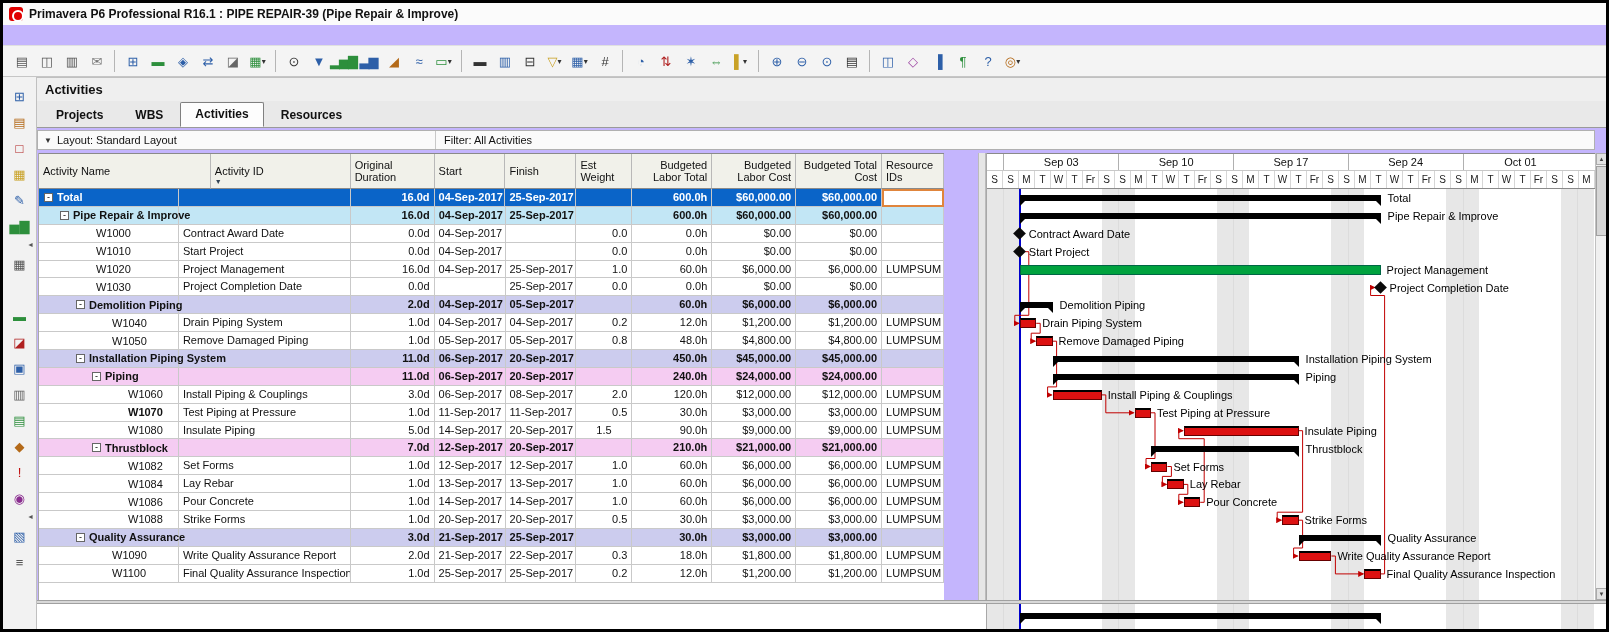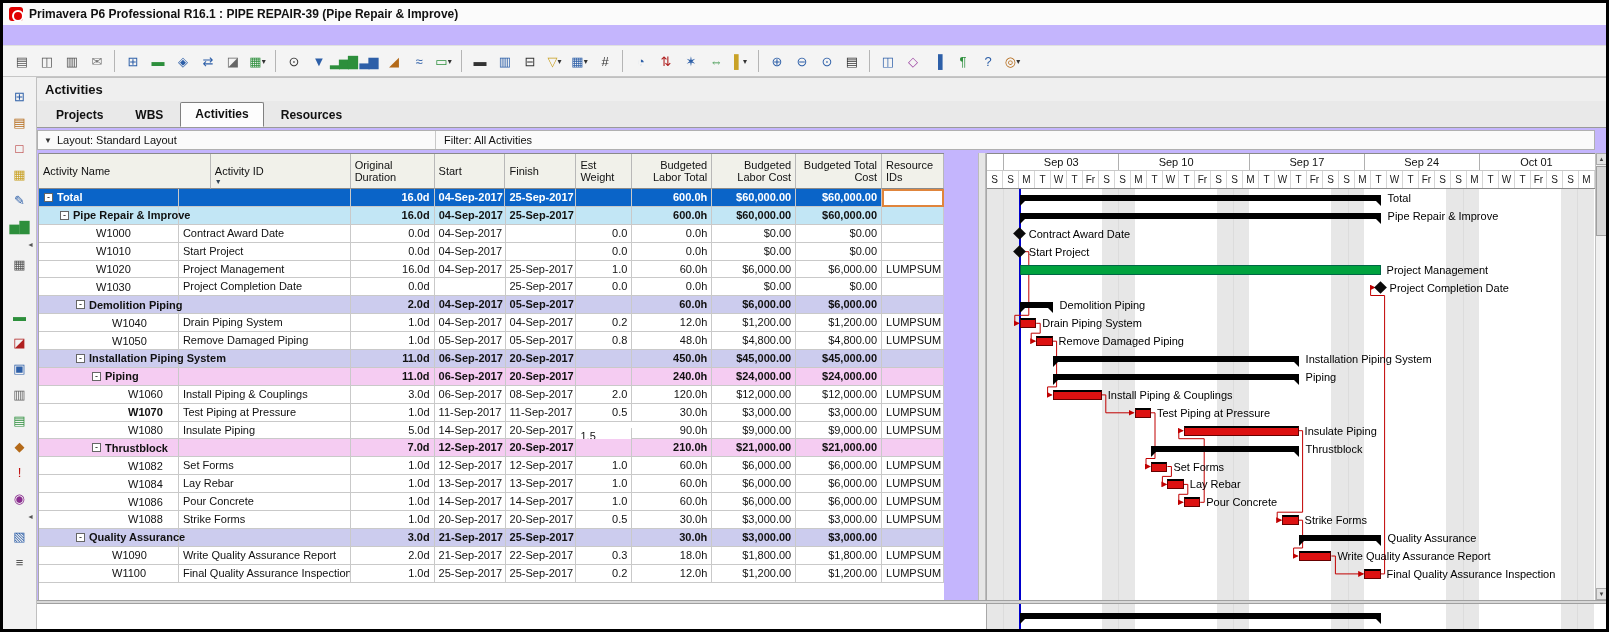--- a/index.html
+++ b/index.html
@@ -532,21 +532,21 @@
           <div class="td" style="width: 62px; text-align: left;">LUMPSUM</div>
         </div>
         <div class="tr bg-white">
           <div class="td c0" style="width: 140px; text-align: left; padding-left: 89px;">
             <span class="row-id">W1080</span>
           </div>
           <div class="td" style="width: 172px; text-align: left;">Insulate Piping</div>
           <div class="td" style="width: 84px; text-align: right;">5.0d</div>
           <div class="td" style="width: 71px; text-align: left;">14-Sep-2017</div>
           <div class="td" style="width: 71px; text-align: left;">20-Sep-2017</div>
-          <div class="td" style="width: 56px; text-align: left; margin-top: 6px;">1.5</div>
+          <div class="td" style="width: 56px; text-align: center;">1.5</div>
           <div class="td" style="width: 80px; text-align: right;">90.0h</div>
           <div class="td" style="width: 84px; text-align: right;">$9,000.00</div>
           <div class="td" style="width: 86px; text-align: right;">$9,000.00</div>
           <div class="td" style="width: 62px; text-align: left;">LUMPSUM</div>
         </div>
         <div class="tr bg-pink grp">
           <div class="td c0" style="width: 140px; text-align: left; padding-left: 53px;">
             <span class="exp">-</span>
             <span class="row-label">Thrustblock</span>
           </div>
@@ -662,21 +662,21 @@
       </div>
   </div>
 
   <div class="splitter"></div>
 
   <div class="gantt-pane">
     <div class="g-week-row" id="gweeks">
         <div class="g-week" style="width: 16.4px; border-left: none;"></div>
         <div class="g-week" style="width: 114.8px;">Sep 03</div>
         <div class="g-week" style="width: 114.8px;">Sep 10</div>
-        <div class="g-week" style="width: 114.8px; margin-left: 16px;">Sep 17</div>
+        <div class="g-week" style="width: 114.8px;">Sep 17</div>
         <div class="g-week" style="width: 114.8px;">Sep 24</div>
         <div class="g-week" style="width: 114.8px;">Oct 01</div>
       </div>
     <div class="g-day-row" id="gdays">
         <div class="g-day" style="width: 16.4px;">S</div>
         <div class="g-day" style="width: 16.4px;">S</div>
         <div class="g-day" style="width: 16.4px;">M</div>
         <div class="g-day" style="width: 16.4px;">T</div>
         <div class="g-day" style="width: 16.4px;">W</div>
         <div class="g-day" style="width: 16.4px;">T</div>

